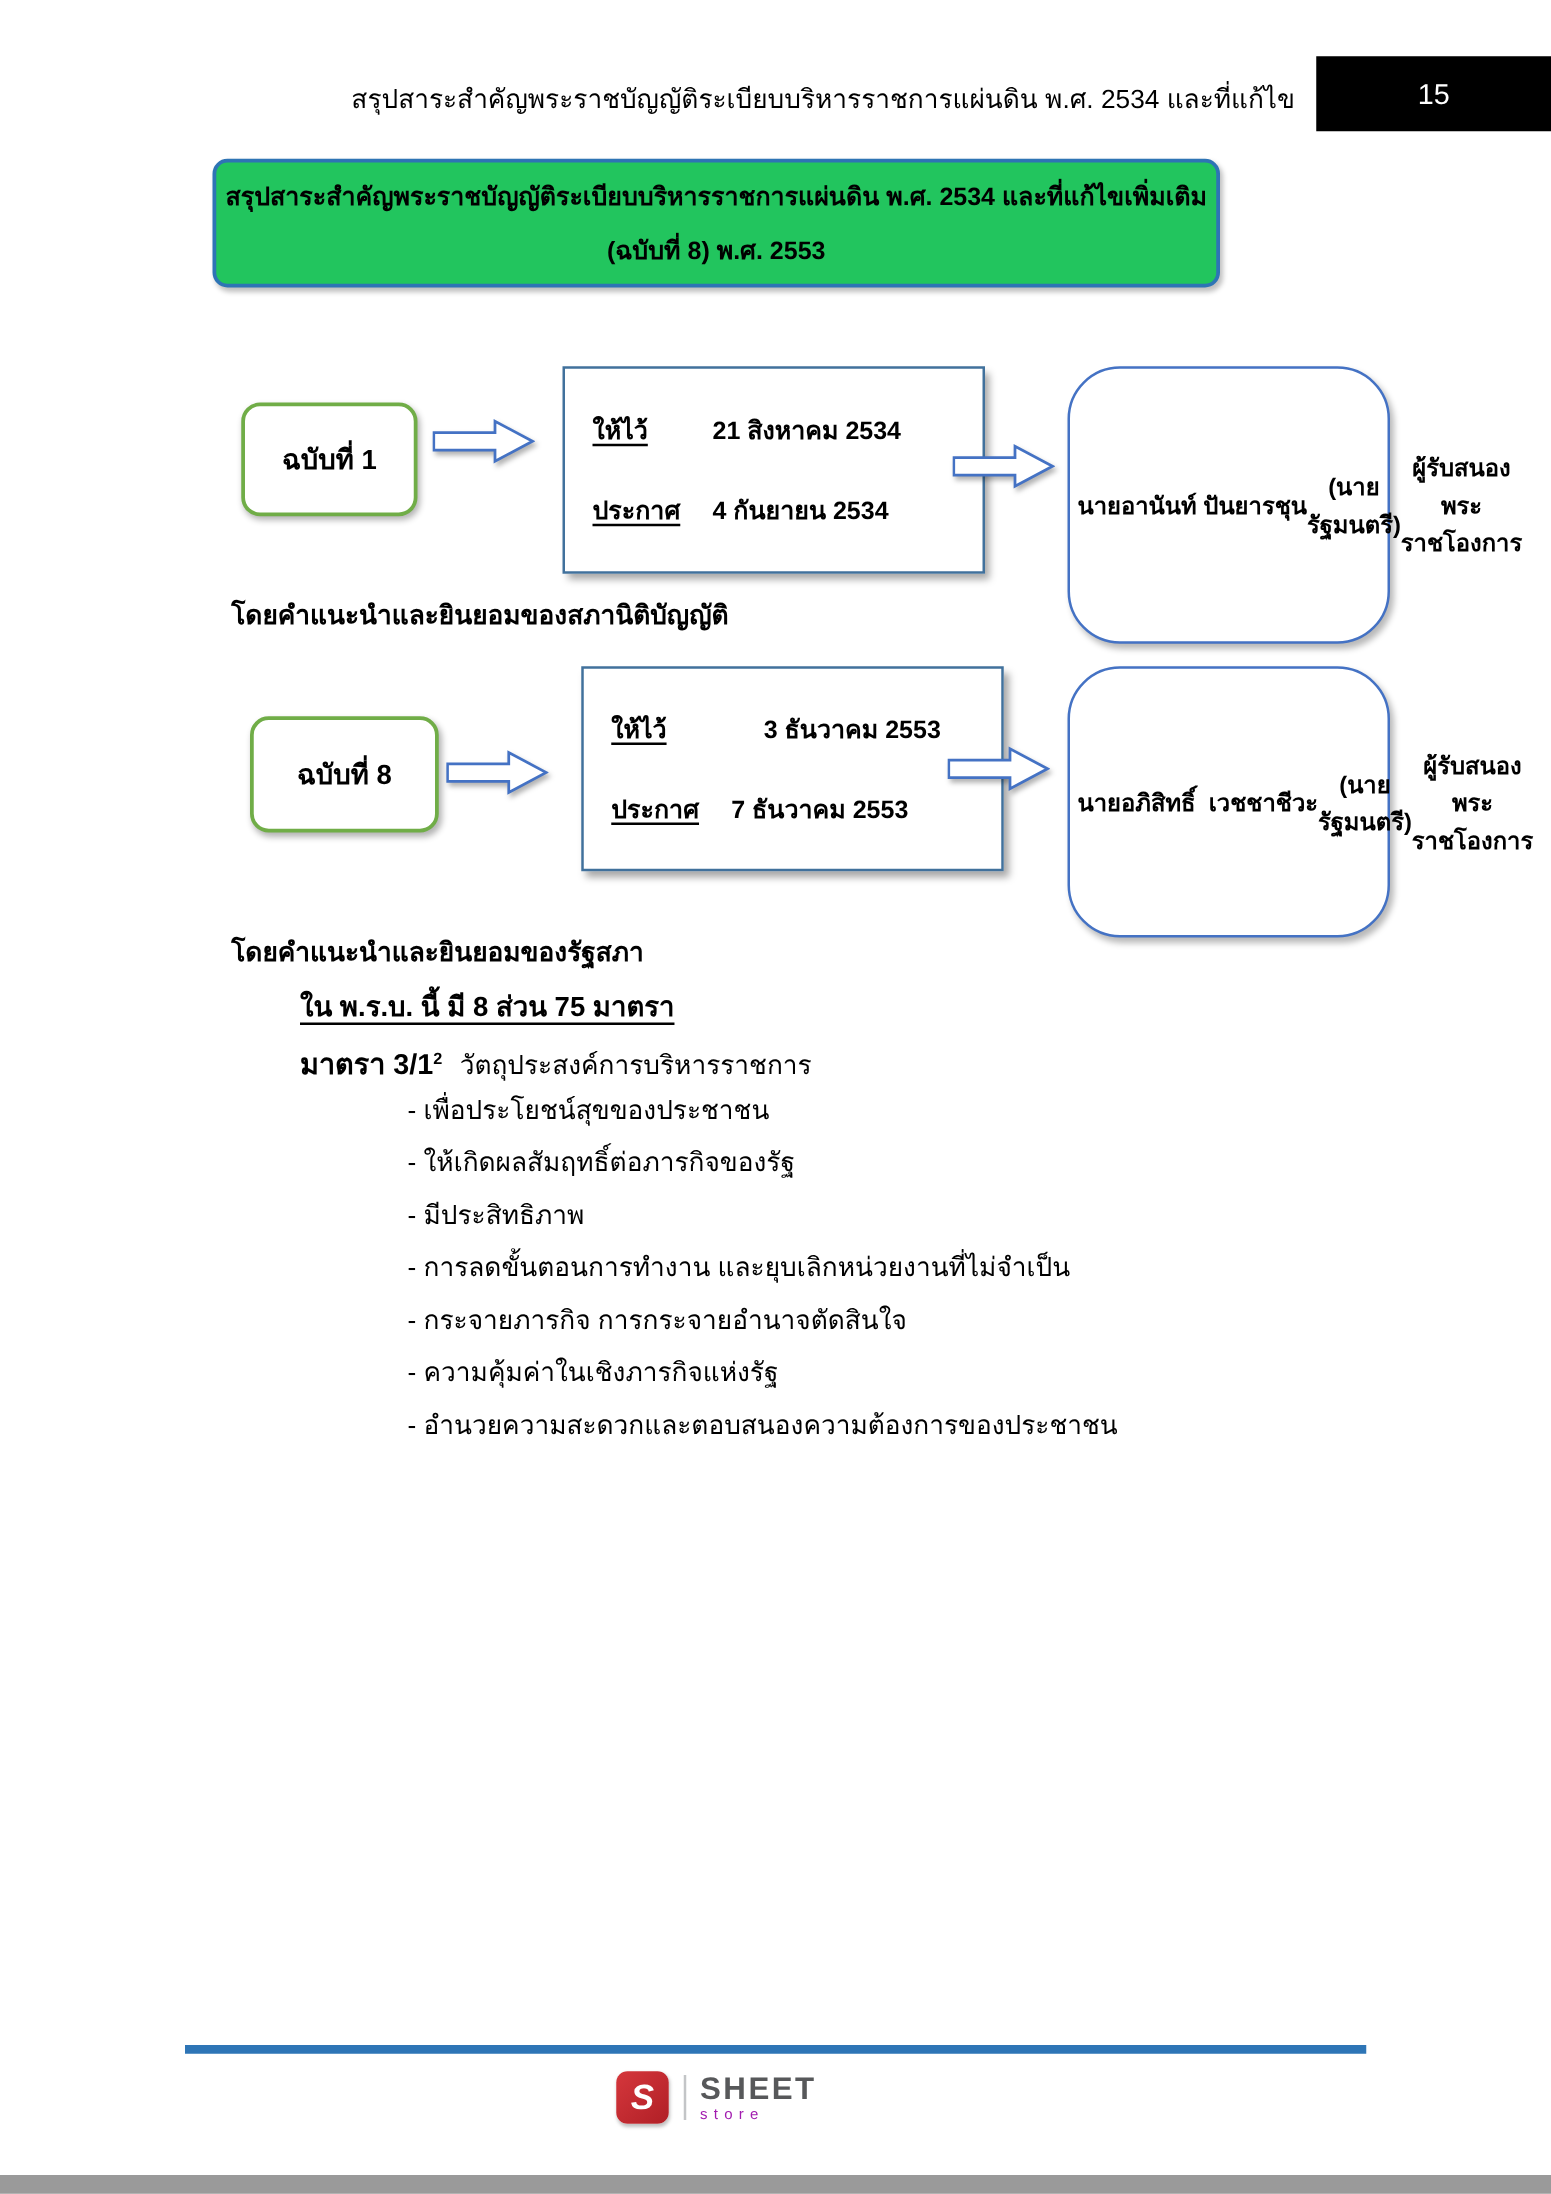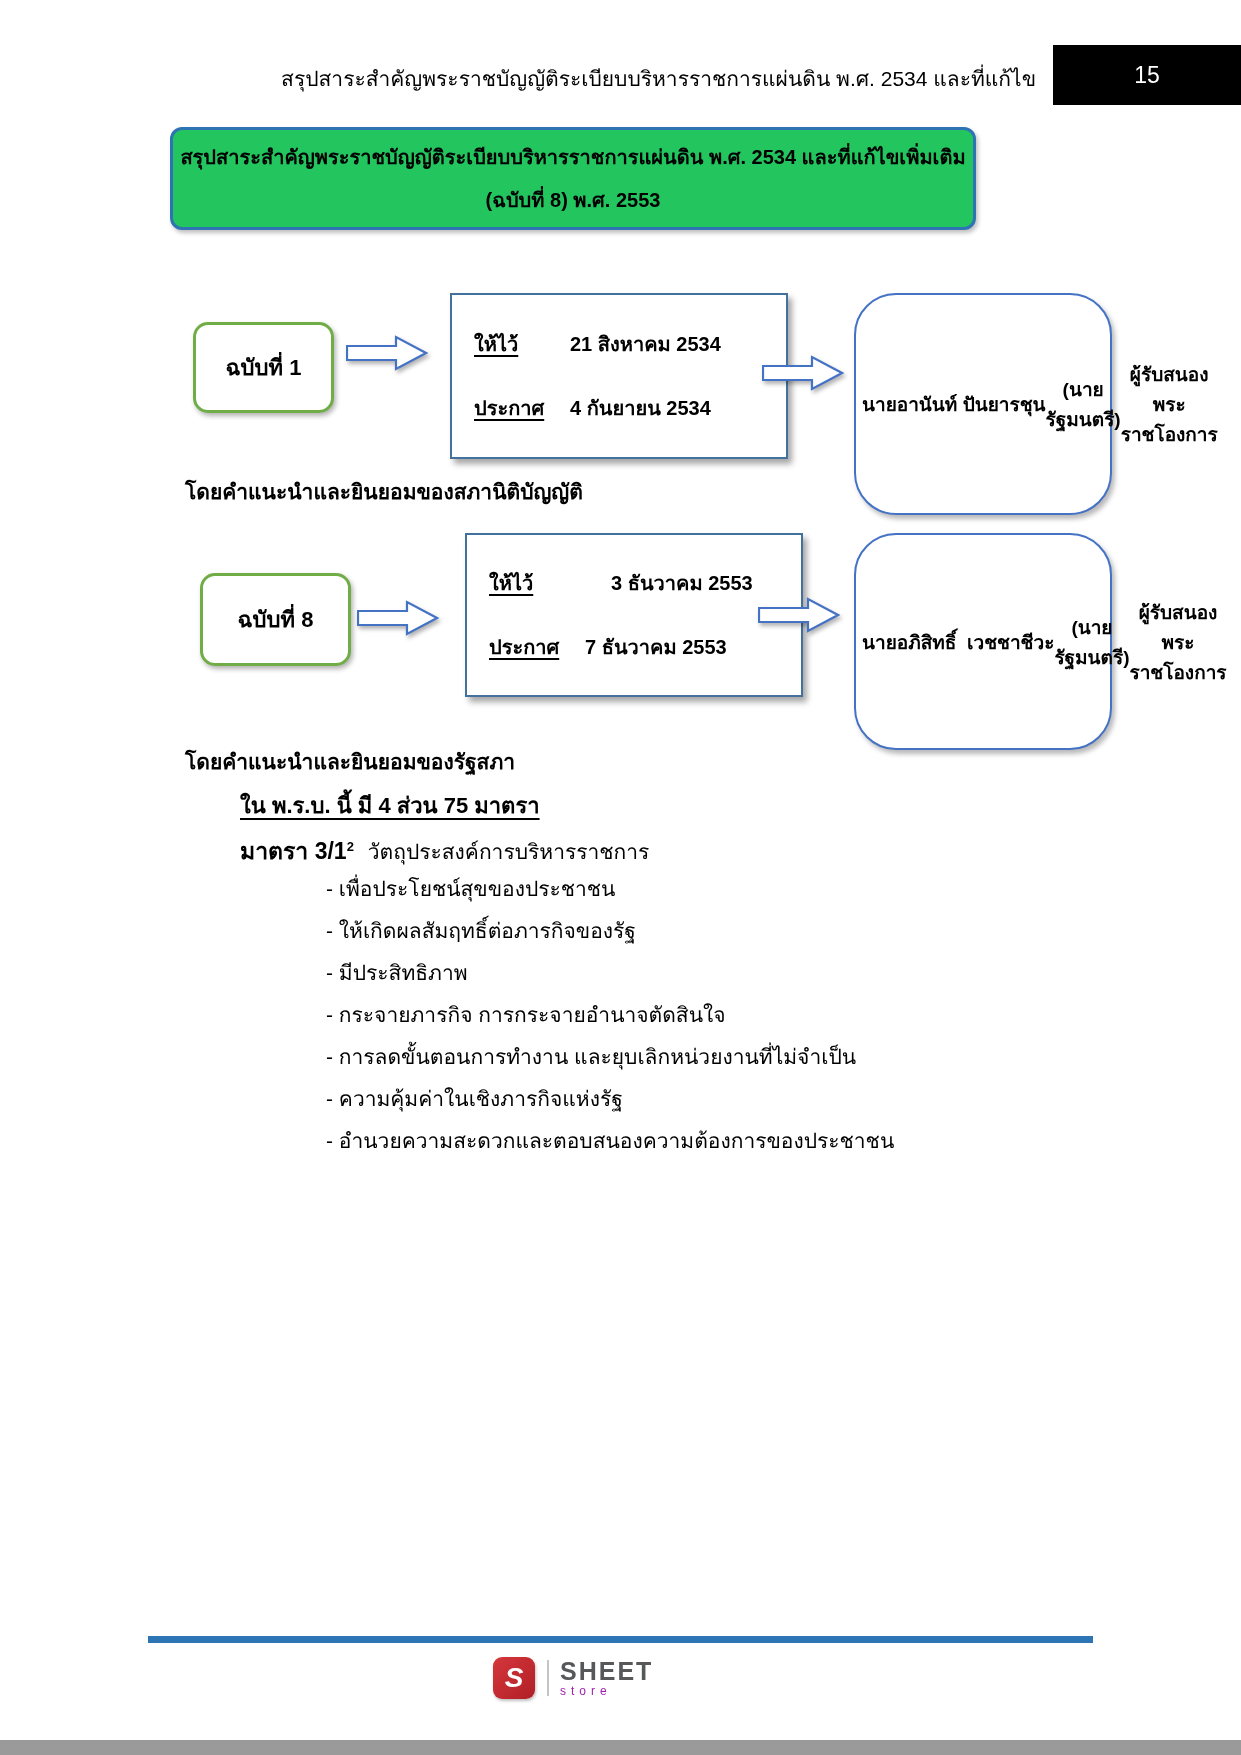--- a/index.html
+++ b/index.html
@@ -136,33 +136,33 @@
   </svg>
 
   <div class="signer-box signer-box-2">
     <div class="signer-name">นายอภิสิทธิ์  เวชชาชีวะ</div>
     <div>(นายรัฐมนตรี)</div>
     <div>ผู้รับสนองพระราชโองการ</div>
   </div>
 
   <div class="consent-note consent-2">โดยคำแนะนำและยินยอมของรัฐสภา</div>
 
-  <div class="act-heading">ใน พ.ร.บ. นี้ มี 4 ส่วน 75 มาตรา</div>
+  <div class="act-heading">ใน พ.ร.บ. นี้ มี 8 ส่วน 75 มาตรา</div>
 
   <div class="article-line">
     <span class="article-label">มาตรา 3/1</span><sup>2</sup>
     <span class="article-title">วัตถุประสงค์การบริหารราชการ</span>
   </div>
 
   <ul class="objectives">
     <li>- เพื่อประโยชน์สุขของประชาชน</li>
     <li>- ให้เกิดผลสัมฤทธิ์ต่อภารกิจของรัฐ</li>
     <li>- มีประสิทธิภาพ</li>
+    <li>- การลดขั้นตอนการทำงาน และยุบเลิกหน่วยงานที่ไม่จำเป็น</li>
     <li>- กระจายภารกิจ การกระจายอำนาจตัดสินใจ</li>
-    <li>- การลดขั้นตอนการทำงาน และยุบเลิกหน่วยงานที่ไม่จำเป็น</li>
     <li>- ความคุ้มค่าในเชิงภารกิจแห่งรัฐ</li>
     <li>- อำนวยความสะดวกและตอบสนองความต้องการของประชาชน</li>
   </ul>
 
   <div class="footer-bar"></div>
   <div class="footer-logo">
     <div class="logo-tile">S</div>
     <div class="logo-divider"></div>
     <div class="logo-text">
       <span class="logo-brand">SHEET</span>

